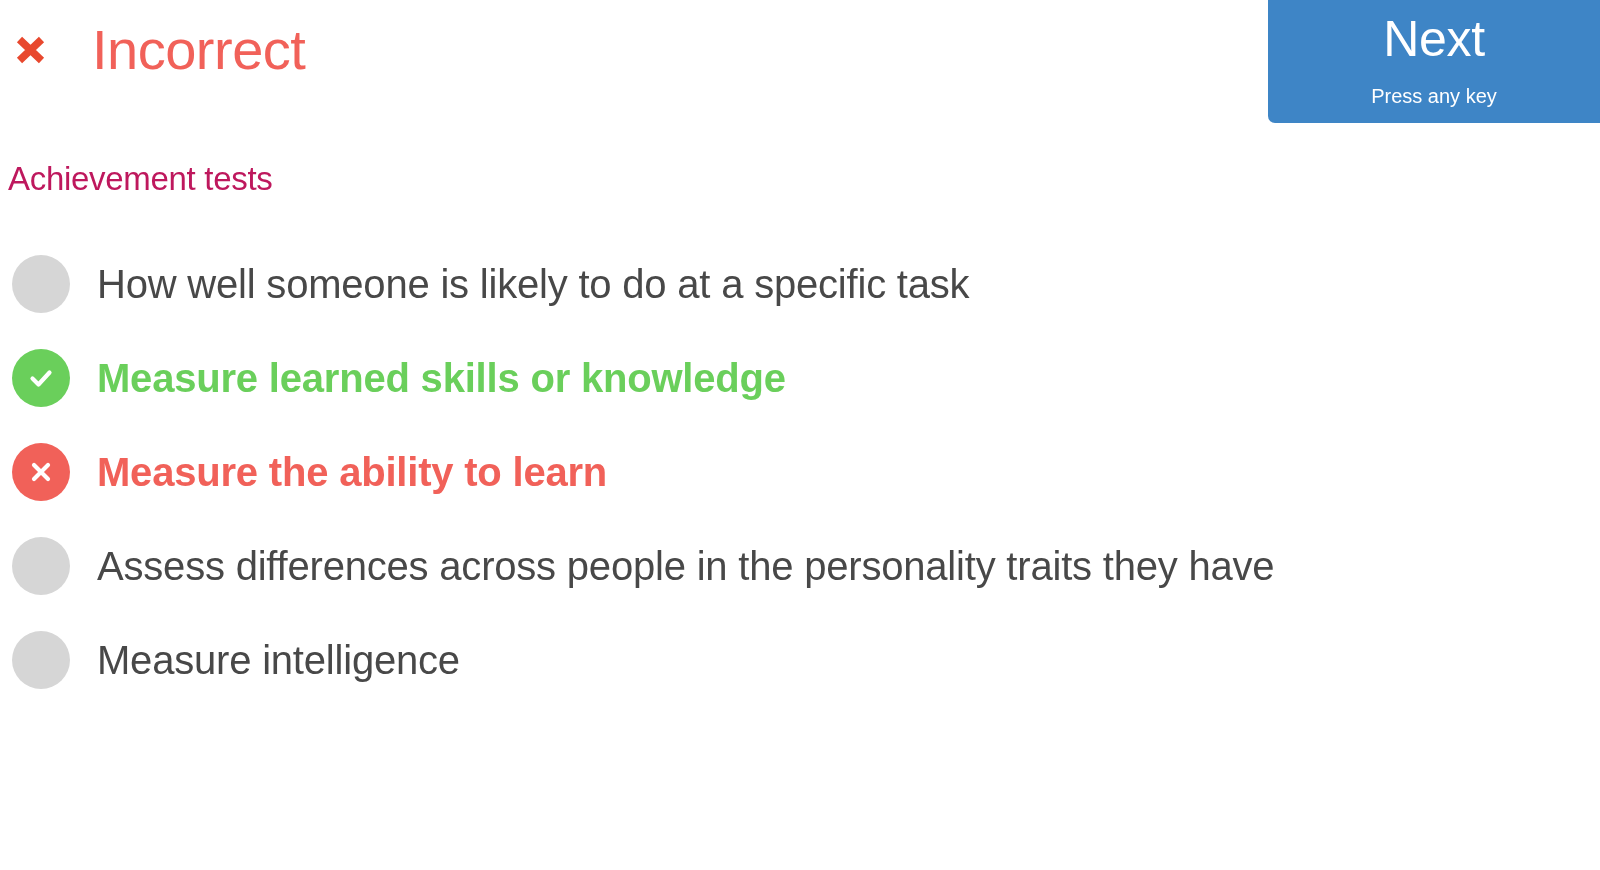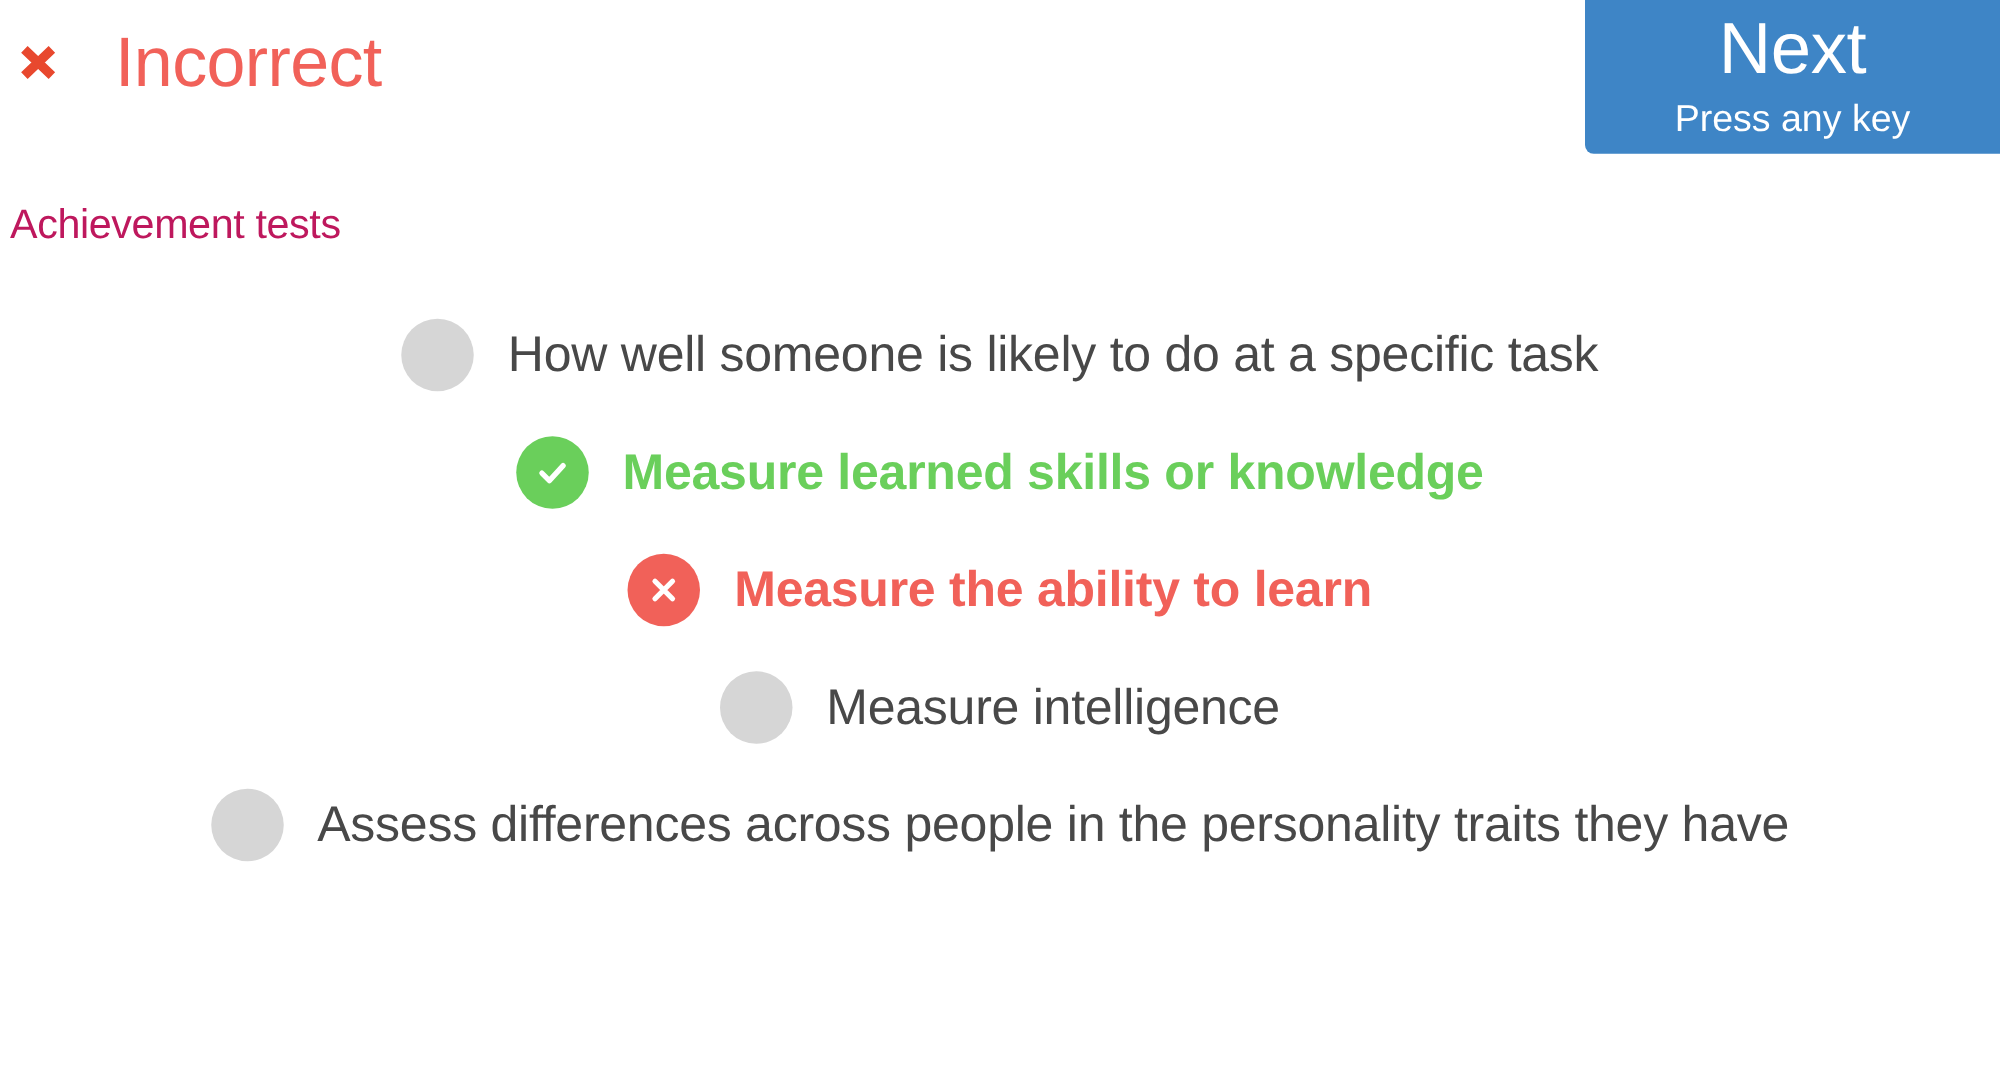--- a/index.html
+++ b/index.html
@@ -73,27 +73,27 @@
     text-align: center;
     padding: 0;
     cursor: pointer;
     display: flex;
     flex-direction: column;
     align-items: center;
     justify-content: center;
     font-family: "Liberation Sans", sans-serif;
   }
   .next-button-main {
-    font-size: 58px;
+    font-size: 50px;
     line-height: 50px;
     font-weight: 400;
     letter-spacing: -0.3px;
   }
   .next-button-sub {
-    font-size: 30px;
+    font-size: 20px;
     line-height: 26px;
     font-weight: 400;
     margin-top: 19px;
   }
 
   
   .prompt {
     position: absolute;
     left: 8px;
     top: 153px;
@@ -109,21 +109,21 @@
     position: absolute;
     left: 0;
     top: 250px;
     width: 1600px;
   }
 
   .option-row {
     display: flex;
     align-items: flex-start;
     margin-bottom: 25px;
-    justify-content: center;
+    padding-left: 12px;
   }
 
   .marker {
     flex: 0 0 auto;
     width: 58px;
     height: 58px;
     border-radius: 50%;
     background: #d6d6d6;
     margin-top: 5px;
     position: relative;
@@ -198,23 +198,23 @@
       <span class="marker incorrect">
         <svg width="30" height="30" viewBox="0 0 30 30" aria-hidden="true">
           <path d="M8 8 L22 22 M22 8 L8 22" stroke="#ffffff" stroke-width="4.2" stroke-linecap="round"></path>
         </svg>
       </span>
       <span class="option-text incorrect">Measure the ability to learn</span>
     </div>
 
     <div class="option-row">
       <span class="marker"></span>
+      <span class="option-text">Assess differences across people in the personality traits they have</span>
+    </div>
+
+    <div class="option-row">
+      <span class="marker"></span>
       <span class="option-text">Measure intelligence</span>
     </div>
 
-    <div class="option-row">
-      <span class="marker"></span>
-      <span class="option-text">Assess differences across people in the personality traits they have</span>
-    </div>
-
   </div>
 
 </div>
 
 </body></html>

